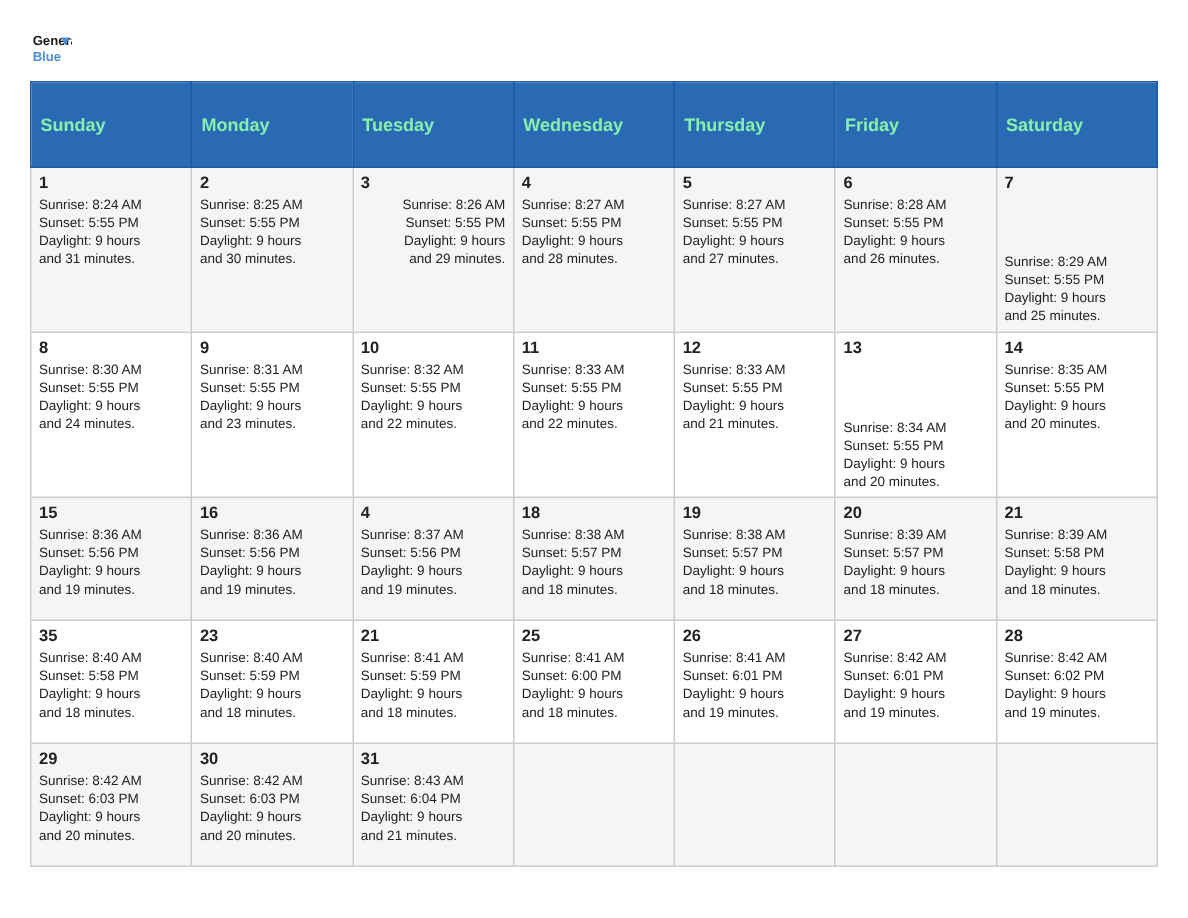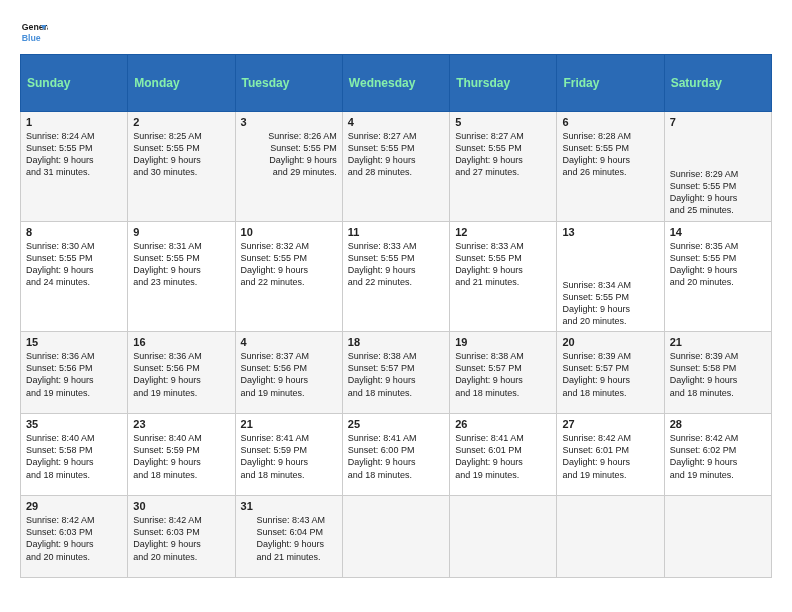--- a/index.html
+++ b/index.html
@@ -347,21 +347,21 @@
           </td>
           <td>
             <span class="day-num">30</span>
             <div class="cell-text" style="white-space: pre-line;">Sunrise: 8:42 AM
 Sunset: 6:03 PM
 Daylight: 9 hours
 and 20 minutes.</div>
           </td>
           <td>
             <span class="day-num">31</span>
-            <div class="cell-text" style="white-space: pre-line; margin-left: 16px;">Sunrise: 8:43 AM
+            <div class="cell-text" style="white-space: pre-line;">Sunrise: 8:43 AM
 Sunset: 6:04 PM
 Daylight: 9 hours
 and 21 minutes.</div>
           </td>
           <td class="empty"></td>
           <td class="empty"></td>
           <td class="empty"></td>
           <td class="empty"></td>
         </tr>
       </tbody>

